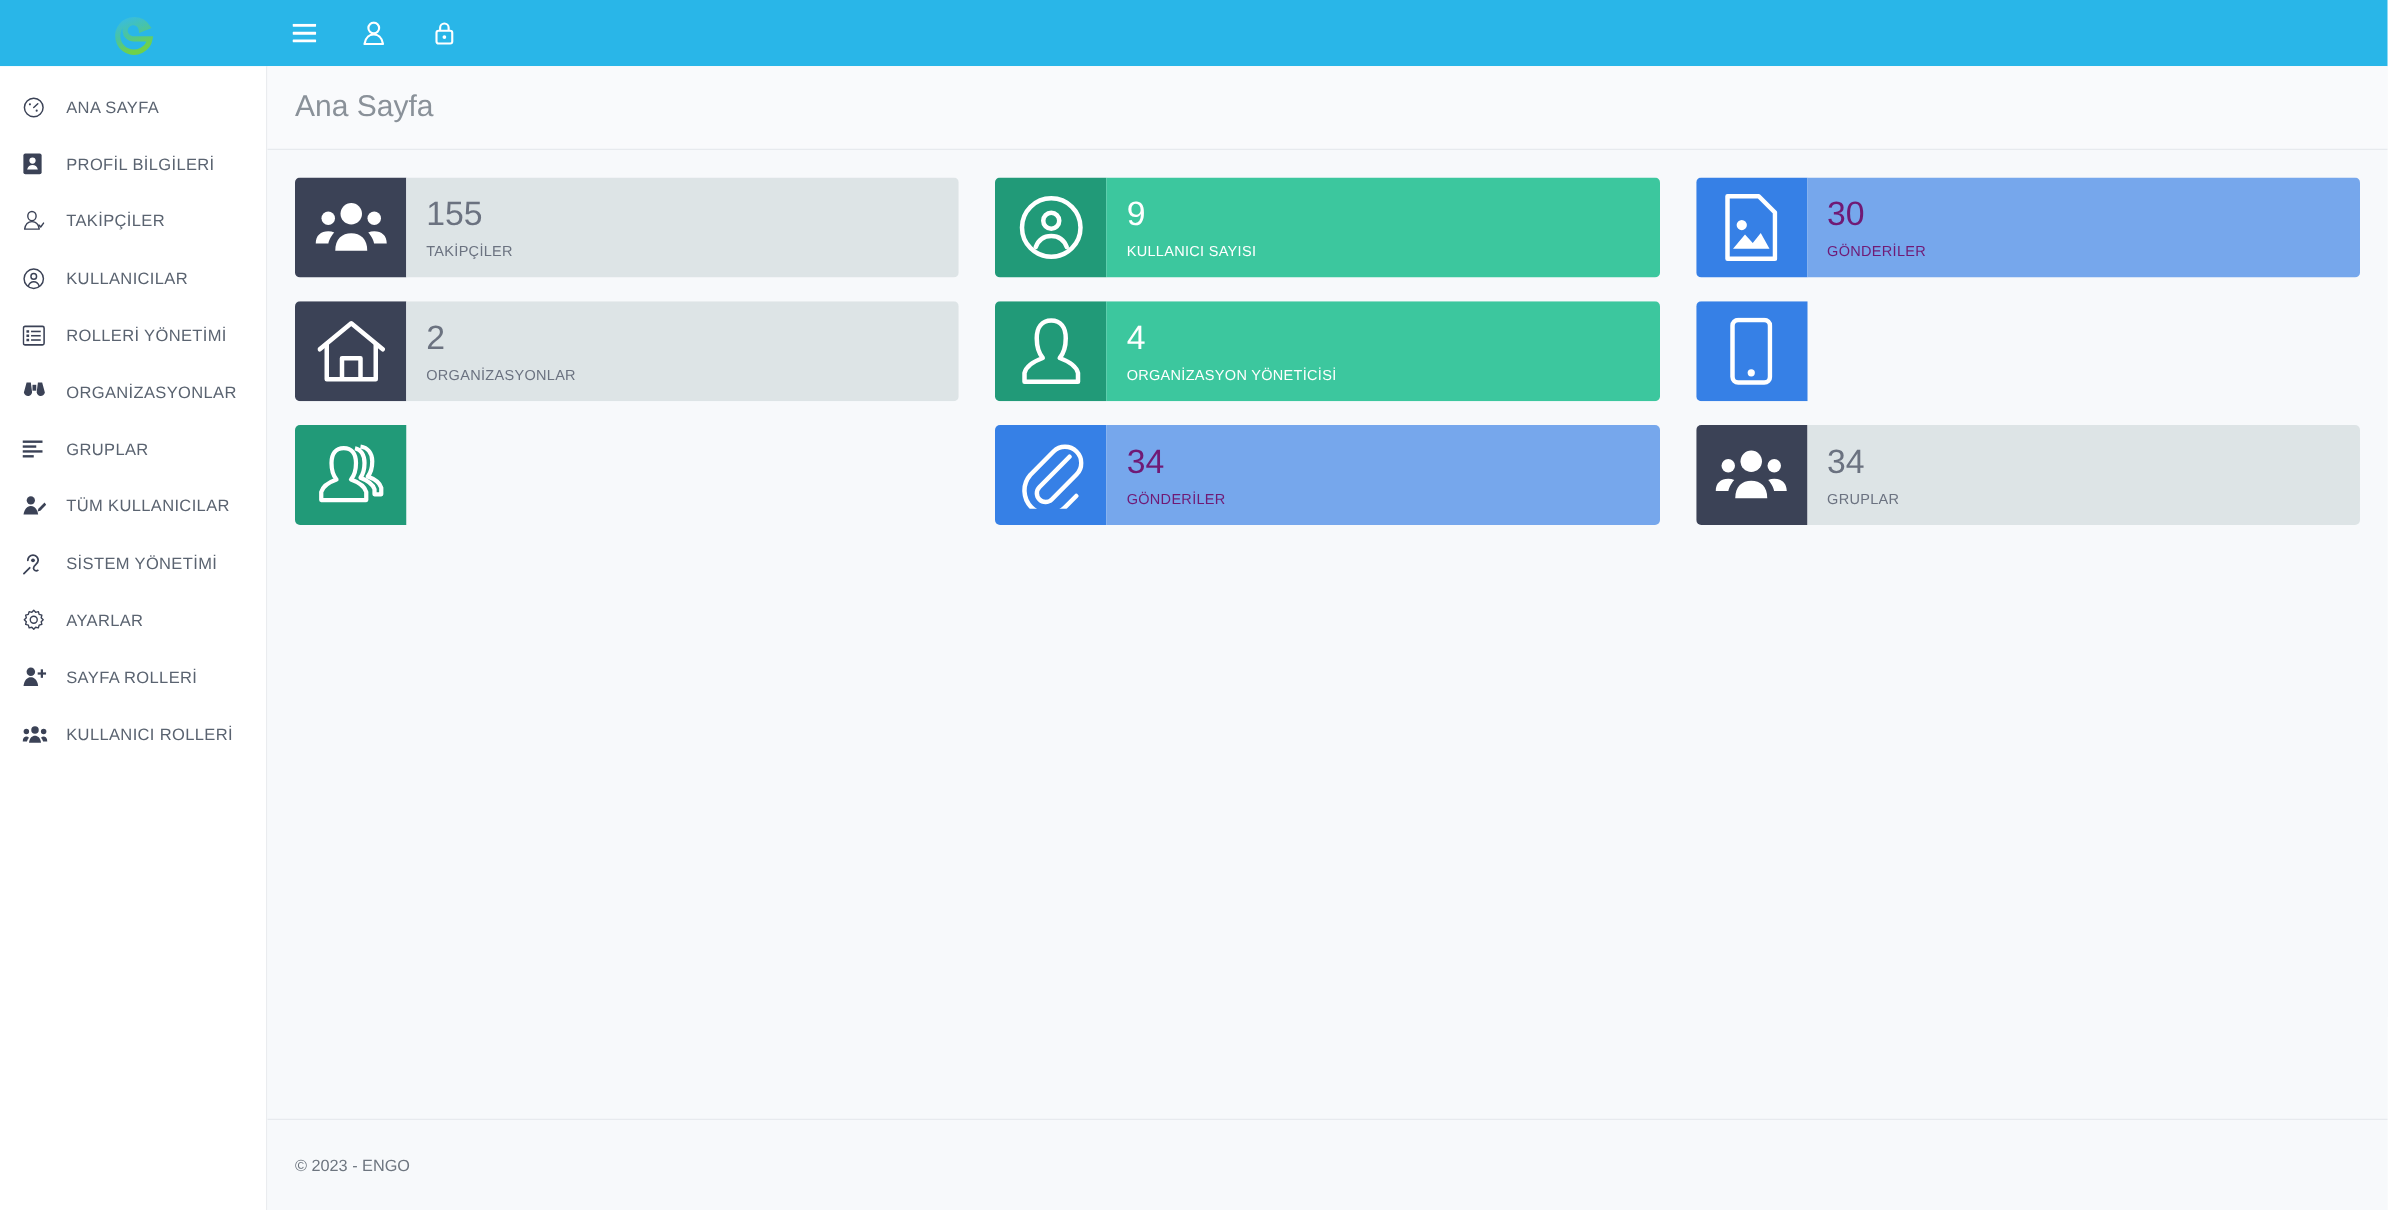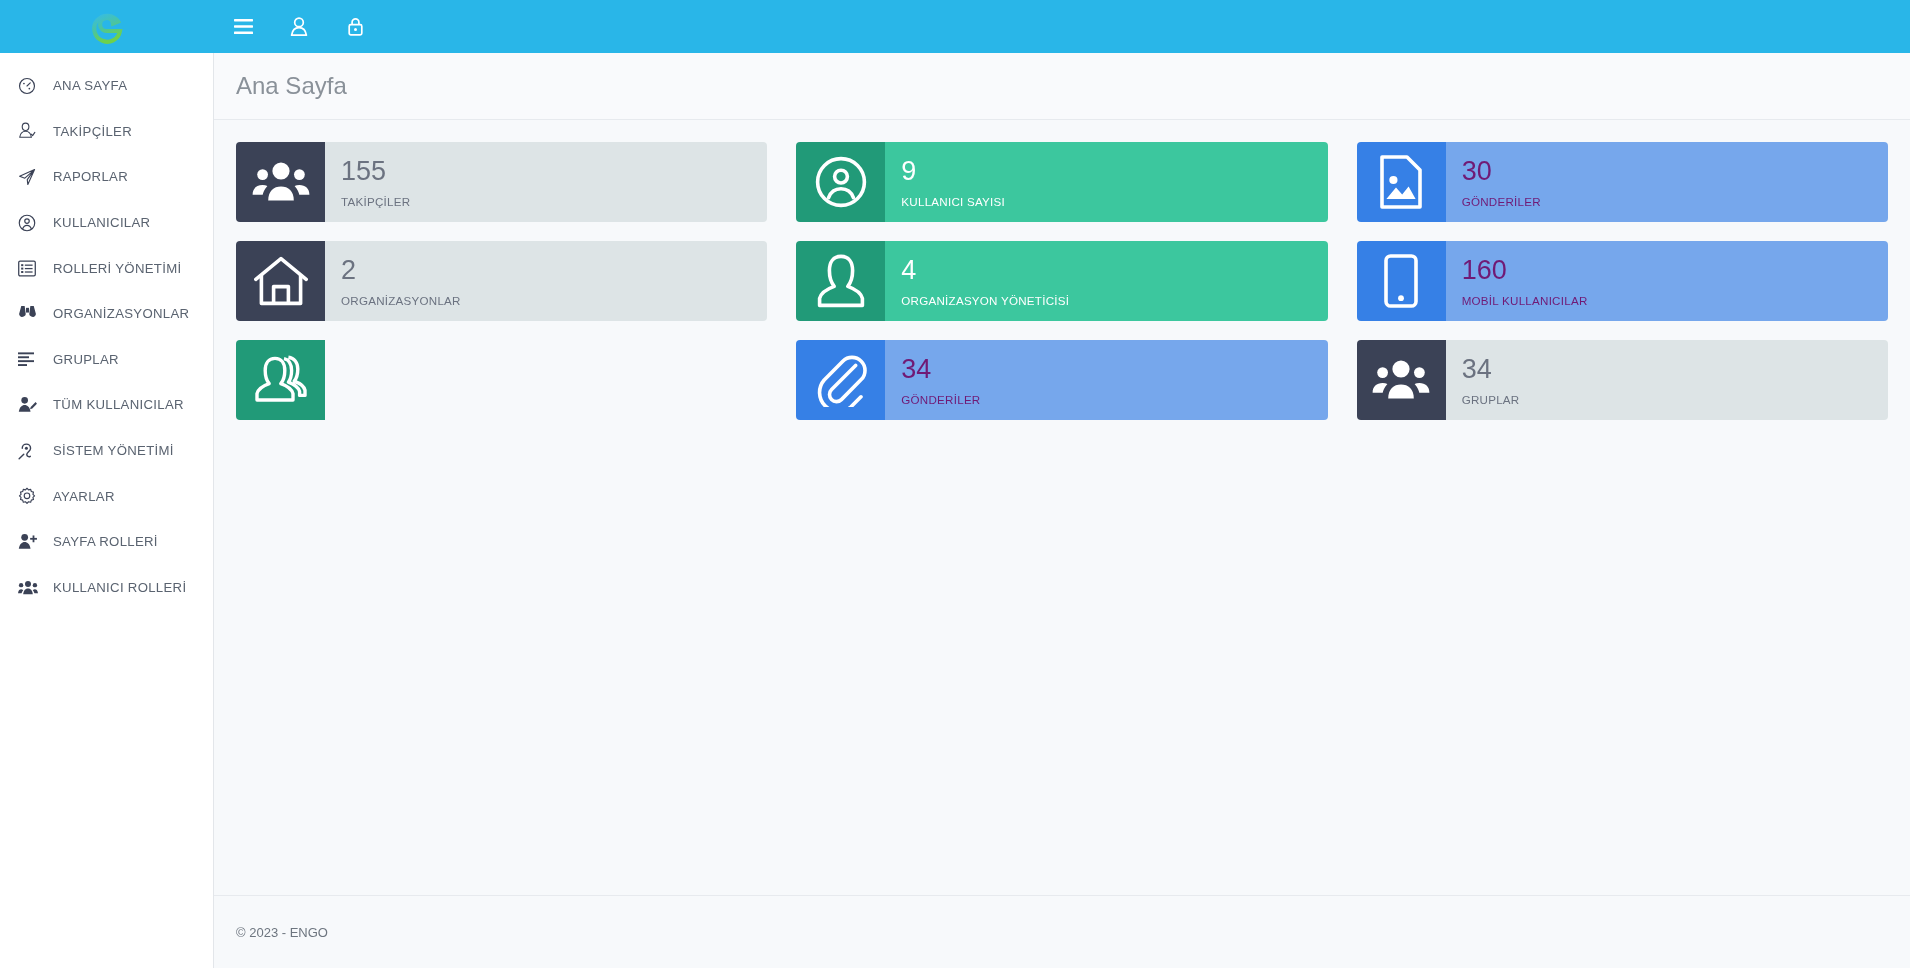--- a/index.html
+++ b/index.html
@@ -195,40 +195,42 @@
       <svg width="18" height="18" viewBox="0 0 20 20">
           <circle cx="10" cy="10" r="8.3" fill="none" stroke="#3b4256" stroke-width="1.3"></circle>
           <path d="M10 10 L13.6 6.6" stroke="#3b4256" stroke-width="1.3" fill="none" stroke-linecap="round"></path>
           <circle cx="6.6" cy="7.2" r="0.95" fill="#3b4256"></circle>
           <circle cx="12.6" cy="12.8" r="0.95" fill="#3b4256"></circle>
         </svg>
     </span>
     <span class="nav-label">ANA SAYFA</span>
   </a>
 
+  <a class="nav-item">
+    <span class="nav-icon">
+      <svg width="16" height="18" viewBox="0 0 16 18">
+          <rect x="0.7" y="0.7" width="14.6" height="16.6" rx="1.6" fill="#3b4256"></rect>
+          <circle cx="8" cy="6.4" r="2.5" fill="#fff"></circle>
+          <path d="M3.7 13.6 C4.3 10.9 6 9.9 8 9.9 C10 9.9 11.7 10.9 12.3 13.6 Z" fill="#fff"></path>
+        </svg>
+    </span>
+    <span class="nav-label">PROFİL BİLGİLERİ</span>
+  </a>
 
   <a class="nav-item">
     <span class="nav-icon">
       <svg width="18" height="18" viewBox="0 0 20 20">
           <ellipse cx="8.4" cy="5.4" rx="3.7" ry="4.1" fill="none" stroke="#3b4256" stroke-width="1.25"></ellipse>
           <path d="M1.9 17 C2.6 12.4 5.4 10.3 8.4 10.3 C11.4 10.3 14.2 12.4 14.9 17 Z" fill="none" stroke="#3b4256" stroke-width="1.25" stroke-linejoin="round"></path>
           <path d="M14.6 13.4 L16.2 15.1 L18.7 11.6" fill="none" stroke="#3b4256" stroke-width="1.25" stroke-linecap="round" stroke-linejoin="round"></path>
         </svg>
     </span>
     <span class="nav-label">TAKİPÇİLER</span>
   </a>
 
-  <a class="nav-item">
-    <span class="nav-icon">
-      <svg width="18" height="18" viewBox="0 0 20 20">
-          <path d="M18.4 1.7 L1.8 9.1 L7.6 11.3 L17.8 2.4 L10.3 12.9 L10.9 18.3 Z" fill="none" stroke="#3b4256" stroke-width="1.25" stroke-linejoin="round"></path>
-        </svg>
-    </span>
-    <span class="nav-label">RAPORLAR</span>
-  </a>
 
   <a class="nav-item">
     <span class="nav-icon">
       <svg width="18" height="18" viewBox="0 0 20 20">
           <circle cx="10" cy="10" r="8.6" fill="none" stroke="#3b4256" stroke-width="1.3"></circle>
           <circle cx="10" cy="7.9" r="2.5" fill="none" stroke="#3b4256" stroke-width="1.3"></circle>
           <path d="M5.2 16.4 C6.1 13.7 7.9 12.6 10 12.6 C12.1 12.6 13.9 13.7 14.8 16.4" fill="none" stroke="#3b4256" stroke-width="1.3" stroke-linecap="round"></path>
         </svg>
     </span>
     <span class="nav-label">KULLANICILAR</span>
@@ -413,24 +415,20 @@
         </div>
       </div>
 
       <div class="stat-card t-blue">
         <div class="stat-icon">
           <svg width="34" height="54" viewBox="0 0 34 54">
               <rect x="2" y="2" width="30" height="50" rx="4.6" fill="none" stroke="#fff" stroke-width="3.6"></rect>
               <circle cx="17" cy="44.2" r="2.9" fill="#fff"></circle>
             </svg>
         </div>
-        <div class="stat-body">
-          <div class="stat-value">160</div>
-          <div class="stat-label">MOBİL KULLANICILAR</div>
-        </div>
       </div>
 
       <div class="stat-card t-green">
         <div class="stat-icon">
           <svg width="54" height="54" viewBox="0 0 54 54">
               <path d="M21 5.4 C27.4 5.4 30.8 10.2 30.8 17.4 C30.8 23.6 29 28 26.8 30.6 C31.8 32.4 37.6 35.4 39 40.6 L39 47 L3 47 L3 40.6 C4.4 35.4 10.2 32.4 15.2 30.6 C13 28 11.2 23.6 11.2 17.4 C11.2 10.2 14.6 5.4 21 5.4 Z" fill="none" stroke="#fff" stroke-width="3.4" stroke-linejoin="round"></path>
               <path d="M30 5.6 C34.8 6.6 37.6 11.2 37.6 17.4 C37.6 22.6 36.2 26.6 34.4 29.2 C39 31 44.2 33.8 45.6 38.4 L45.6 42.4 L51 42.4 L51 37.2 C49.8 32.6 44.6 29.8 40.2 28.2 C42.2 25.8 43.8 21.8 43.8 16 C43.8 9.6 40.2 5 34.4 4.2" fill="none" stroke="#fff" stroke-width="3.4" stroke-linejoin="round"></path>
             </svg>
         </div>
       </div>

